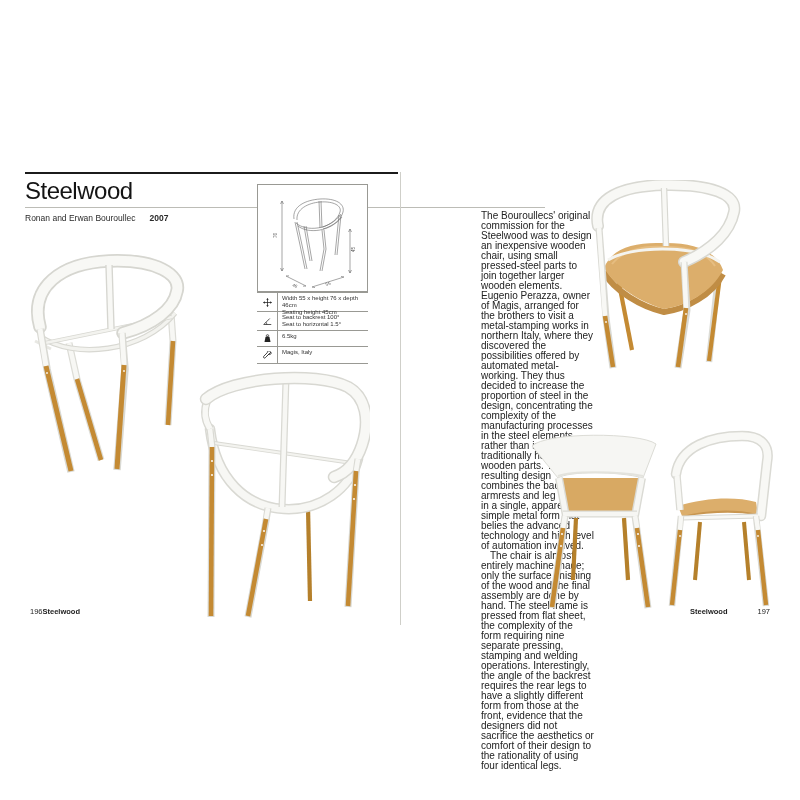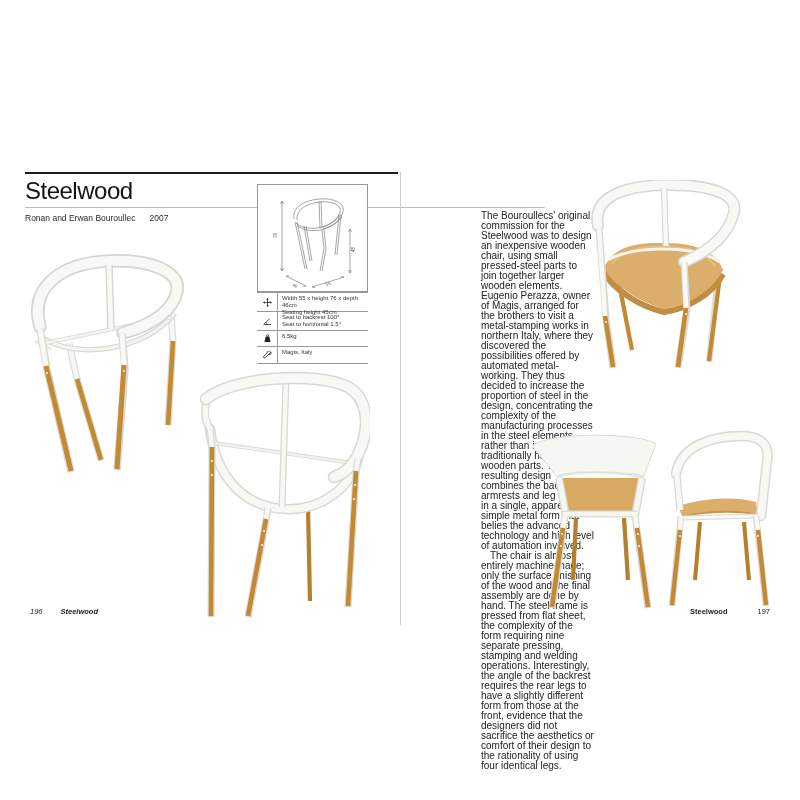--- a/index.html
+++ b/index.html
@@ -10,39 +10,39 @@
   .abs{position:absolute;}
 
   
   .rule-black{left:25px;top:172px;width:373px;height:2px;background:#1b1b1b;}
   .rule-thin{left:25px;top:207px;width:520px;height:1px;background:#bcbcb6;}
   .rule-gutter{left:400px;top:172px;width:1px;height:453px;background:#cfcfc9;}
 
   
   .title{left:25px;top:177px;font-size:24px;letter-spacing:-0.5px;color:#141414;}
   .subtitle{left:25px;top:213px;font-size:8.5px;color:#2a2a2a;}
-  .subtitle .year{margin-left:14px;}
+  .subtitle .year{margin-left:14px;font-weight:bold;}
 
   
   .draw-box{left:257px;top:184px;width:111px;height:108px;background:#ffffff;border:1px solid #999994;box-sizing:border-box;}
   .spec-table{left:257px;top:292px;width:111px;border-top:1px solid #999994;box-sizing:border-box;font-size:6px;line-height:7px;color:#333;}
   .spec-row{display:flex;border-bottom:1px solid #999994;}
   .spec-icon{width:20px;border-right:1px solid #999994;display:flex;align-items:center;justify-content:center;flex:none;}
   .spec-text{padding:2px 2px 2px 4px;}
   .r1{height:18px;} .r2{height:18px;} .r3{height:15px;} .r4{height:16px;}
 
   
   .body-col{left:437px;top:211px;width:113px;font-size:10px;line-height:10px;color:#222;margin-left:44px;}
   .body-col p{margin:0;}
   .body-col p + p{text-indent:9px;}
 
   
   .footer{font-size:7.5px;color:#1c1c1c;top:607px;}
   .footer .bold{font-weight:bold;}
-  .footer-left{left:30px;display:flex;gap:18px;font-style:italic;}
+  .footer-left{left:30px;display:flex;}
   .footer-right{left:690px;width:80px;display:flex;justify-content:space-between;}
 
   svg{display:block;}
 </style>
 </head>
 <body>
 
 <div class="abs rule-thin"></div>
 <div class="abs rule-black"></div>
 <div class="abs rule-gutter"></div>

